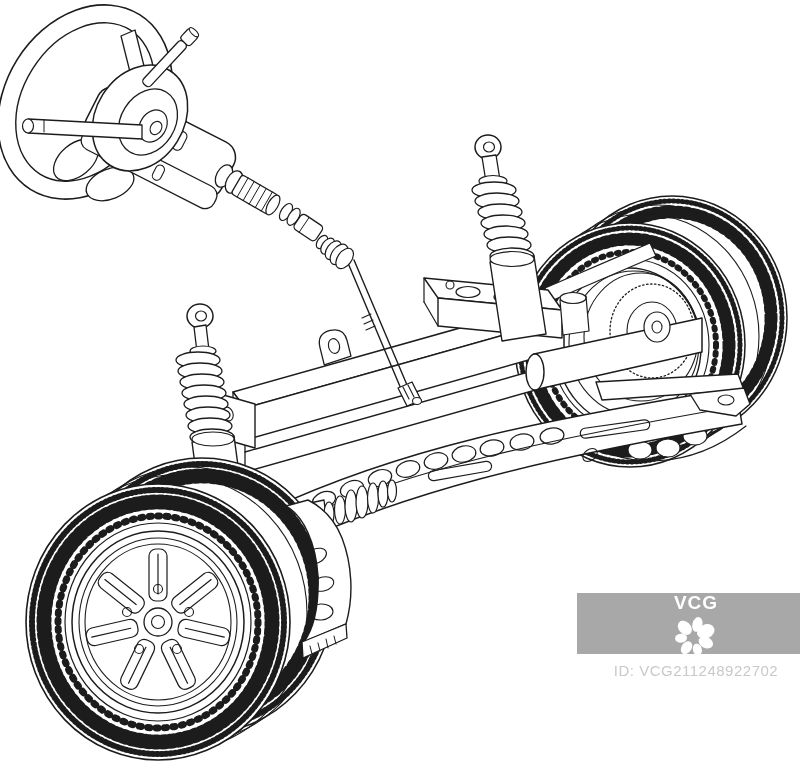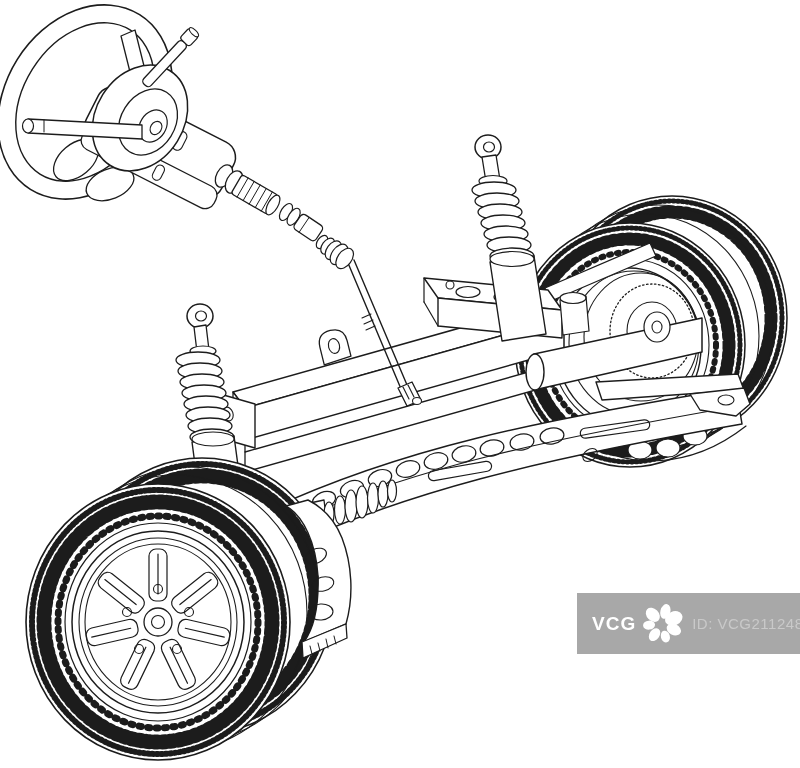--- a/index.html
+++ b/index.html
@@ -3,21 +3,21 @@
 <meta charset="utf-8">
 <style>
   html,body{margin:0;padding:0;}
   body{width:800px;height:768px;overflow:hidden;font-family:"Liberation Sans",sans-serif;}
   .stage{position:relative;width:800px;height:768px;}
   svg.art{position:absolute;left:0;top:0;}
   svg.art *{vector-effect:non-scaling-stroke;}
   .fw{fill:#ffffff;}
   .fn{fill:none;}
   .wm{position:absolute;left:577px;top:593px;width:223px;height:61px;
-      display:flex;align-items:center;box-sizing:border-box;padding-left:15px;}
+      display:flex;align-items:center;box-sizing:border-box;padding-left:15px;flex-direction:column;}
   .wm-brand{font-size:19px;font-weight:bold;letter-spacing:1px;line-height:1;}
   .wm-logo{margin-left:4px;margin-right:8px;flex:0 0 auto;}
   .wm-id{font-size:15px;letter-spacing:0.5px;white-space:nowrap;}
 </style>
 </head>
 <body>
 
 <div class="stage" style="background-color: rgb(255, 255, 255);">
 
 <svg class="art" width="800" height="768" viewBox="0 0 800 768">

